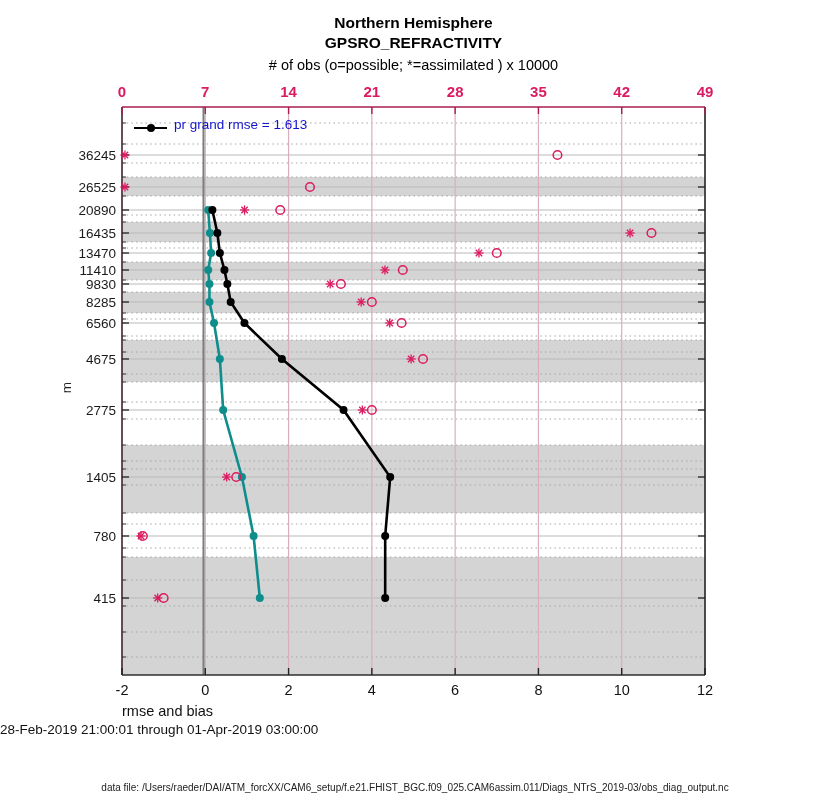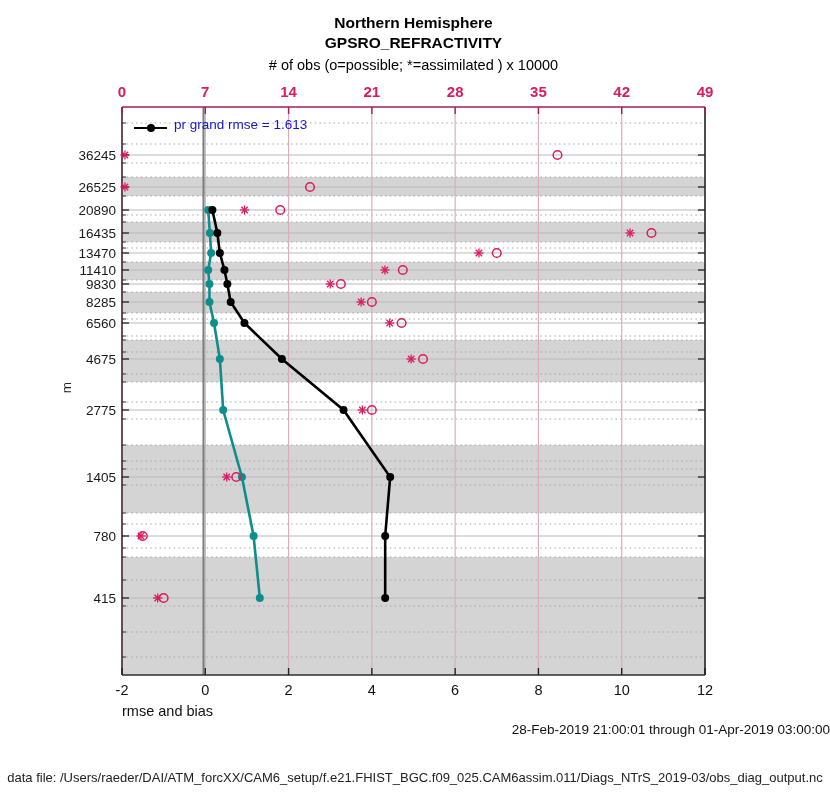--- a/index.html
+++ b/index.html
@@ -4,22 +4,22 @@
 <style>
   html,body{margin:0;padding:0;background:#ffffff;}
   #fig{
     position:relative;width:830px;height:800px;background:#ffffff;overflow:hidden;
     font-family:"Liberation Sans","DejaVu Sans",sans-serif;
   }
   .abs{position:absolute;}
   .ttl{left:122px;width:583px;text-align:center;font-weight:bold;font-size:15.5px;color:#000;}
   #top-axis-label{left:122px;width:583px;text-align:center;font-size:14.5px;font-weight:normal;}
   #x-axis-label{left:122px;width:583px;text-align:left;font-size:14.5px;color:#111;}
-  #date-subtitle{left:0;width:830px;text-align:right;font-size:13.5px;color:#111;}
-  #footer-path{left:0;width:830px;text-align:center;font-size:13px;color:#222;}
+  #date-subtitle{left:0;width:830px;text-align:left;font-size:13.5px;color:#111;}
+  #footer-path{left:0;width:830px;text-align:center;font-size:10px;color:#222;margin-top:12px;}
   #y-axis-label{left:46px;top:380px;width:40px;text-align:center;font-size:13.5px;color:#222;
     transform:rotate(-90deg);}
   #legend{left:134px;top:111px;}
   .lg-row{display:flex;align-items:flex-end;height:21px;}
   .lg-swatch{position:relative;width:33px;height:9px;margin-right:7px;}
   .lg-line{position:absolute;left:0;top:3.5px;width:33px;height:2.5px;}
   .lg-dot{position:absolute;left:13px;top:0.5px;width:8px;height:8px;border-radius:50%;}
   .lg-text{font-size:13.5px;font-weight:500;color:#1414cf;white-space:nowrap;}
   svg text{font-family:"Liberation Sans","DejaVu Sans",sans-serif;}
 </style>

